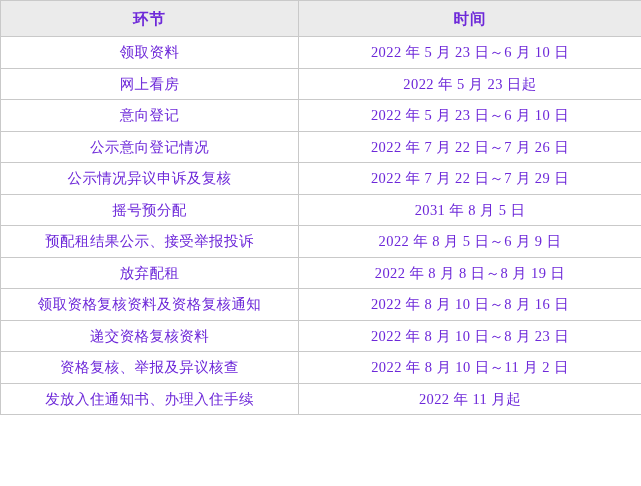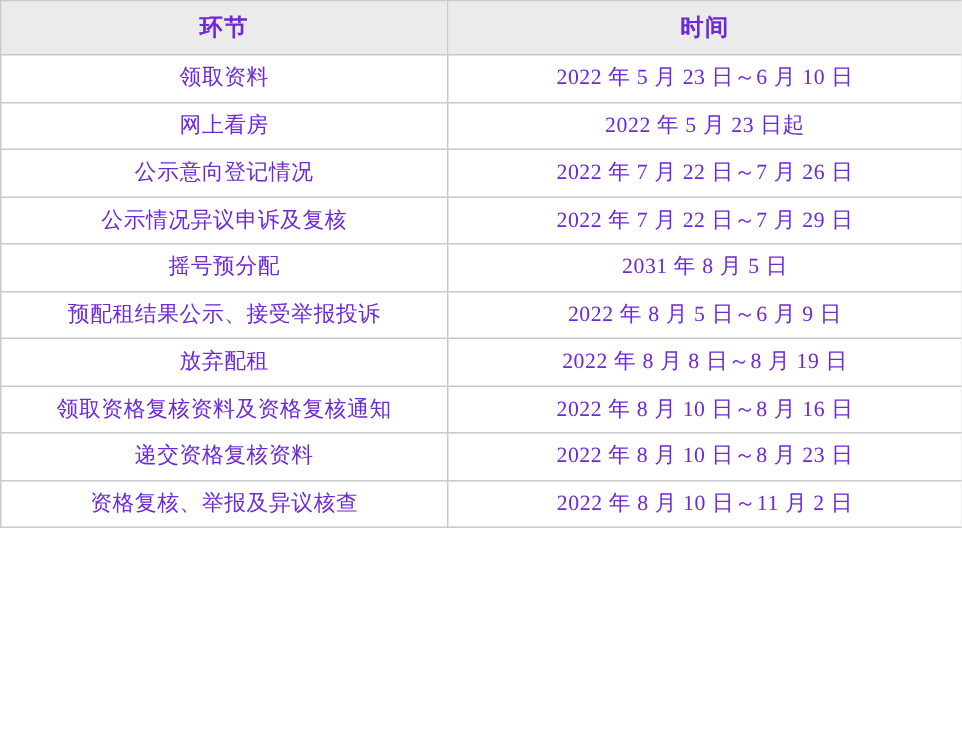--- a/index.html
+++ b/index.html
@@ -68,20 +68,24 @@
     <tbody id="table-body">
         <tr>
           <td><span class="cell-text">领取资料</span></td>
           <td><span class="cell-text">2022 年 5 月 23 日～6 月 10 日</span></td>
         </tr>
         <tr>
           <td><span class="cell-text">网上看房</span></td>
           <td><span class="cell-text">2022 年 5 月 23 日起</span></td>
         </tr>
         <tr>
+          <td><span class="cell-text">意向登记</span></td>
+          <td><span class="cell-text">2022 年 5 月 23 日～6 月 10 日</span></td>
+        </tr>
+        <tr>
           <td><span class="cell-text">公示意向登记情况</span></td>
           <td><span class="cell-text">2022 年 7 月 22 日～7 月 26 日</span></td>
         </tr>
         <tr>
           <td><span class="cell-text">公示情况异议申诉及复核</span></td>
           <td><span class="cell-text">2022 年 7 月 22 日～7 月 29 日</span></td>
         </tr>
         <tr>
           <td><span class="cell-text">摇号预分配</span></td>
           <td><span class="cell-text">2031 年 8 月 5 日</span></td>
@@ -99,15 +103,19 @@
           <td><span class="cell-text">2022 年 8 月 10 日～8 月 16 日</span></td>
         </tr>
         <tr>
           <td><span class="cell-text">递交资格复核资料</span></td>
           <td><span class="cell-text">2022 年 8 月 10 日～8 月 23 日</span></td>
         </tr>
         <tr>
           <td><span class="cell-text">资格复核、举报及异议核查</span></td>
           <td><span class="cell-text">2022 年 8 月 10 日～11 月 2 日</span></td>
         </tr>
+        <tr>
+          <td><span class="cell-text">发放入住通知书、办理入住手续</span></td>
+          <td><span class="cell-text">2022 年 11 月起</span></td>
+        </tr>
       </tbody>
   </table>
 </div>
 
 </body></html>

